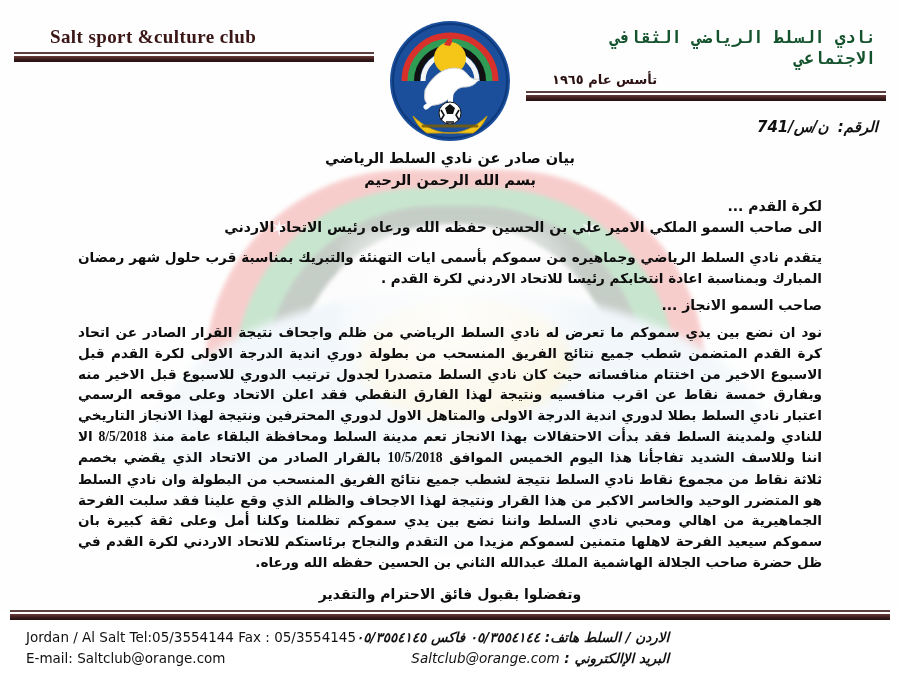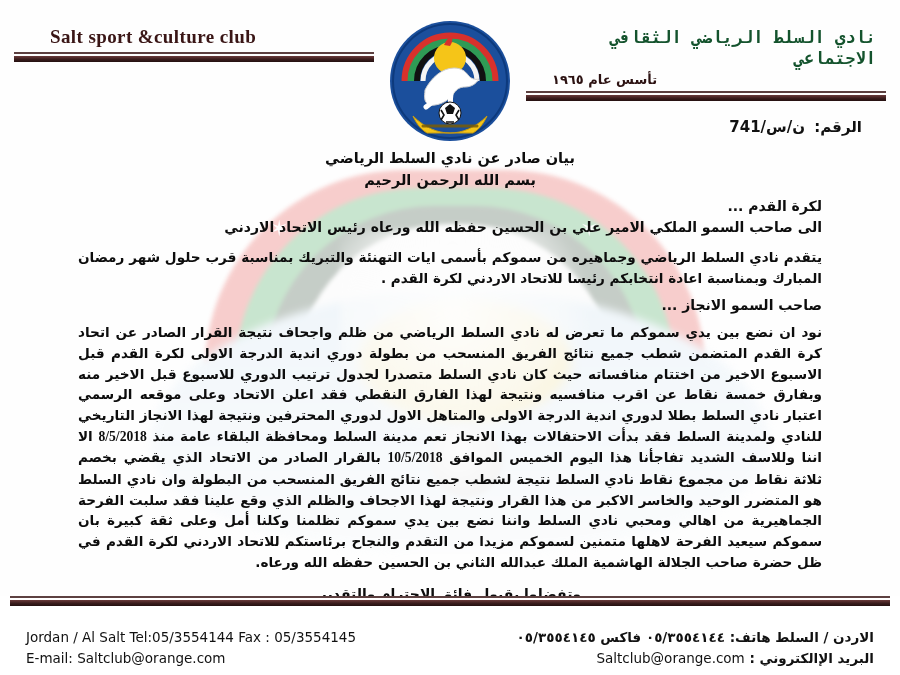--- a/index.html
+++ b/index.html
@@ -159,21 +159,21 @@
     position: relative;
     z-index: 3;
     direction: rtl;
     text-align: right;
     padding: 4px 22px 0 0;
     font-family: "DejaVu Sans", sans-serif;
     font-weight: 700;
     font-size: 15px;
     color: #111;
   }
-  .refblock .line { margin: 2px 16px; }
+  .refblock .line { margin: 2px 0; font-style: italic; }
   .refblock .lbl { margin-left: 4px; }
   .refblock .val-latin {
     font-family: "Liberation Serif", serif;
     font-weight: 700;
     direction: ltr;
     display: inline-block;
   }
 
   
   .body-wrap {
@@ -235,39 +235,40 @@
     padding-bottom: 6px;
   }
   .footer .rule-thin { height: 2px; background: #5d4040; margin: 0 10px 2px 10px; }
   .footer .rule-thick {
     height: 6px;
     margin: 0 10px;
     background: linear-gradient(180deg, #6b3b3b 0%, #3b1d1d 55%, #241010 100%);
   }
   .footer-cols {
     display: flex;
-    justify-content: space-between;
+    justify-content: flex-start;
     align-items: flex-start;
-    padding: 21px 26px 0 26px;
+    padding: 7px 26px 0 26px;
   }
   .foot-en {
     font-family: "DejaVu Sans", sans-serif;
     font-size: 13.5px;
     color: #111;
     line-height: 1.55;
     text-align: left;
   }
   .foot-ar {
     direction: rtl;
     font-family: "DejaVu Sans", sans-serif;
     font-size: 13.5px;
     font-weight: 700;
     color: #111;
     line-height: 1.55;
     text-align: right;
+    font-style: italic;
   }
   .foot-ar .mail {
     font-family: "DejaVu Sans", sans-serif;
     font-weight: 400;
     direction: ltr;
     display: inline-block;
   }
 </style>
 </head>
 <body>

